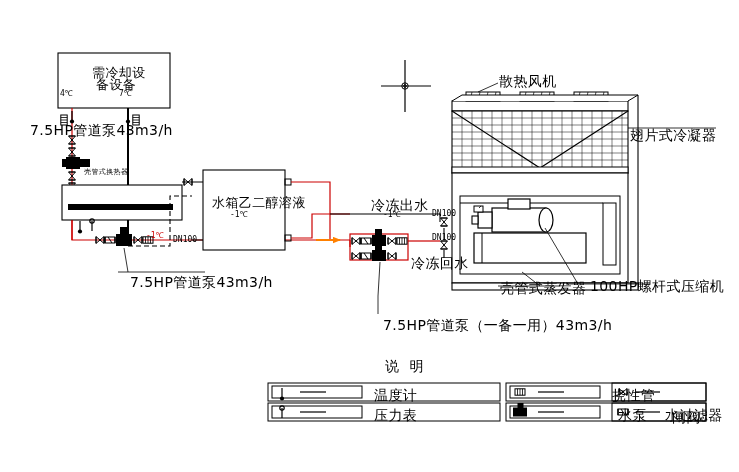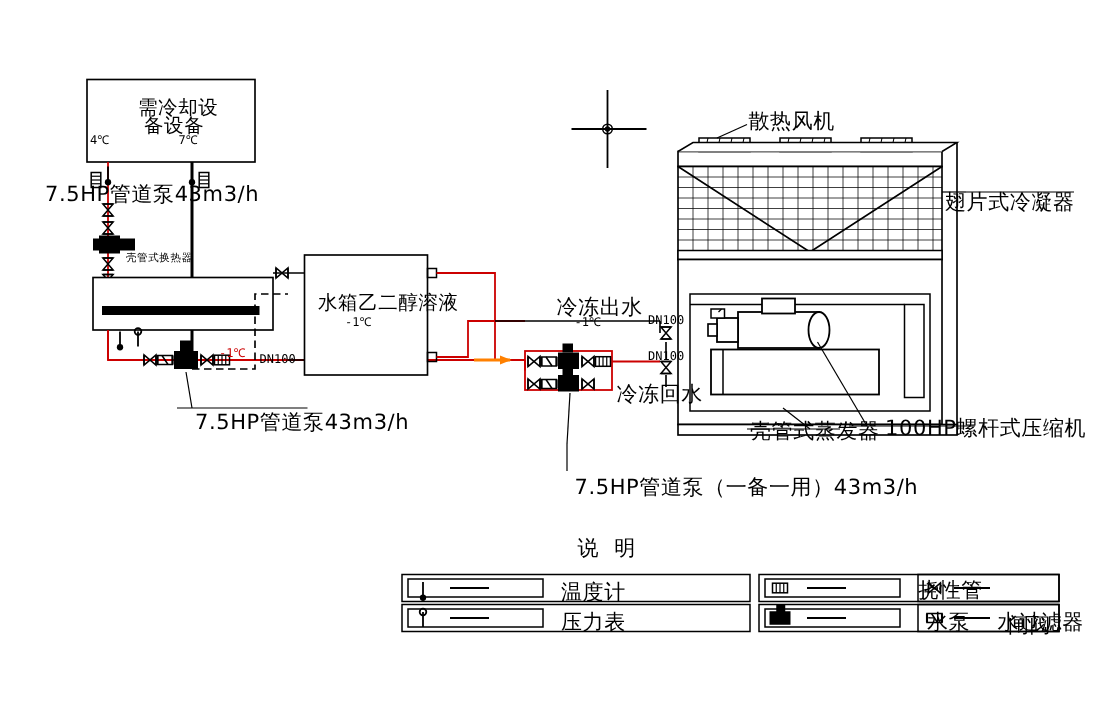--- a/index.html
+++ b/index.html
@@ -393,16 +393,16 @@
 
 <div class="lbl cn" style="left:499px;top:74px;">散热风机</div>
 <div class="lbl cn" style="left:630px;top:128px;">翅片式冷凝器</div>
 <div class="lbl cn" style="left:500px;top:281px;">壳管式蒸发器</div>
 <div class="lbl cn" style="left:590px;top:279px;text-align:center;">100HP螺杆式压缩机</div>
 
 <div class="lbl cn" style="left:385px;top:359px;letter-spacing:3px;text-align:center;">说 明</div>
 
 <div class="lbl cn" style="left:374px;top:388px;">温度计</div>
 <div class="lbl cn" style="left:374px;top:408px;">压力表</div>
-<div class="lbl cn" style="left:612px;top:388px;font-family:Liberation Mono, monospace;">挠性管</div>
+<div class="lbl cn" style="left:612px;top:388px;">挠性管</div>
 <div class="lbl cn" style="left:618px;top:408px;">水泵</div>
 <div class="lbl cn" style="left:672px;top:388px;margin-top:22px;">闸阀</div>
 <div class="lbl cn" style="left:665px;top:408px;">水过滤器</div>
 
 </body></html>

